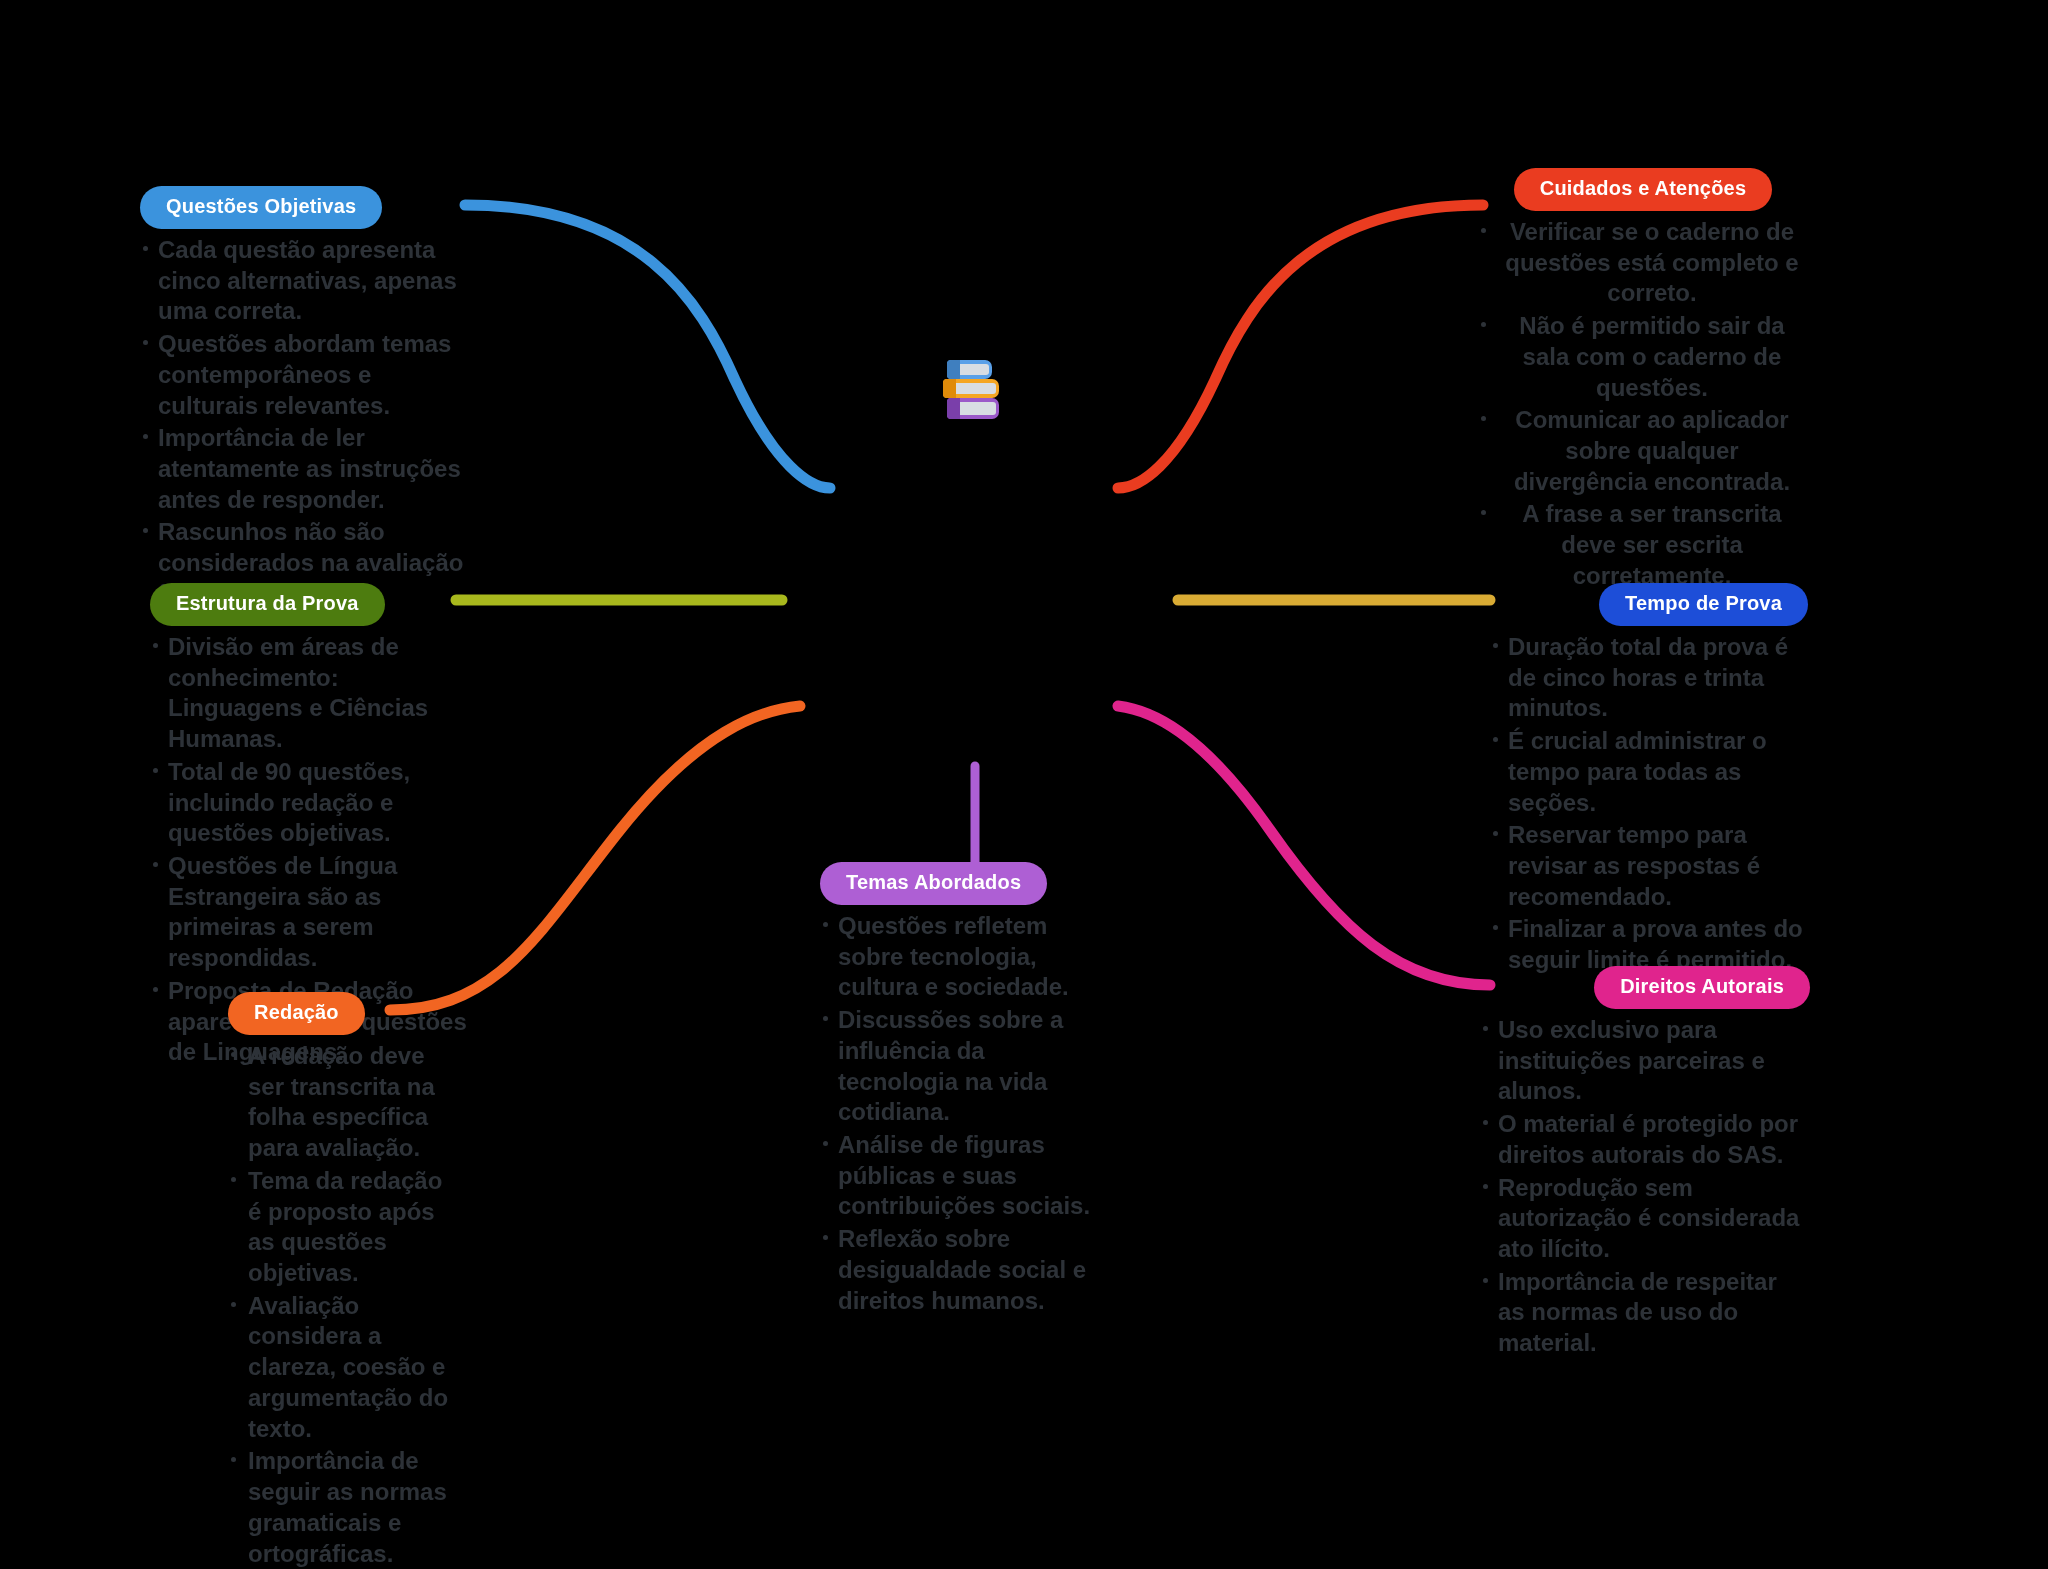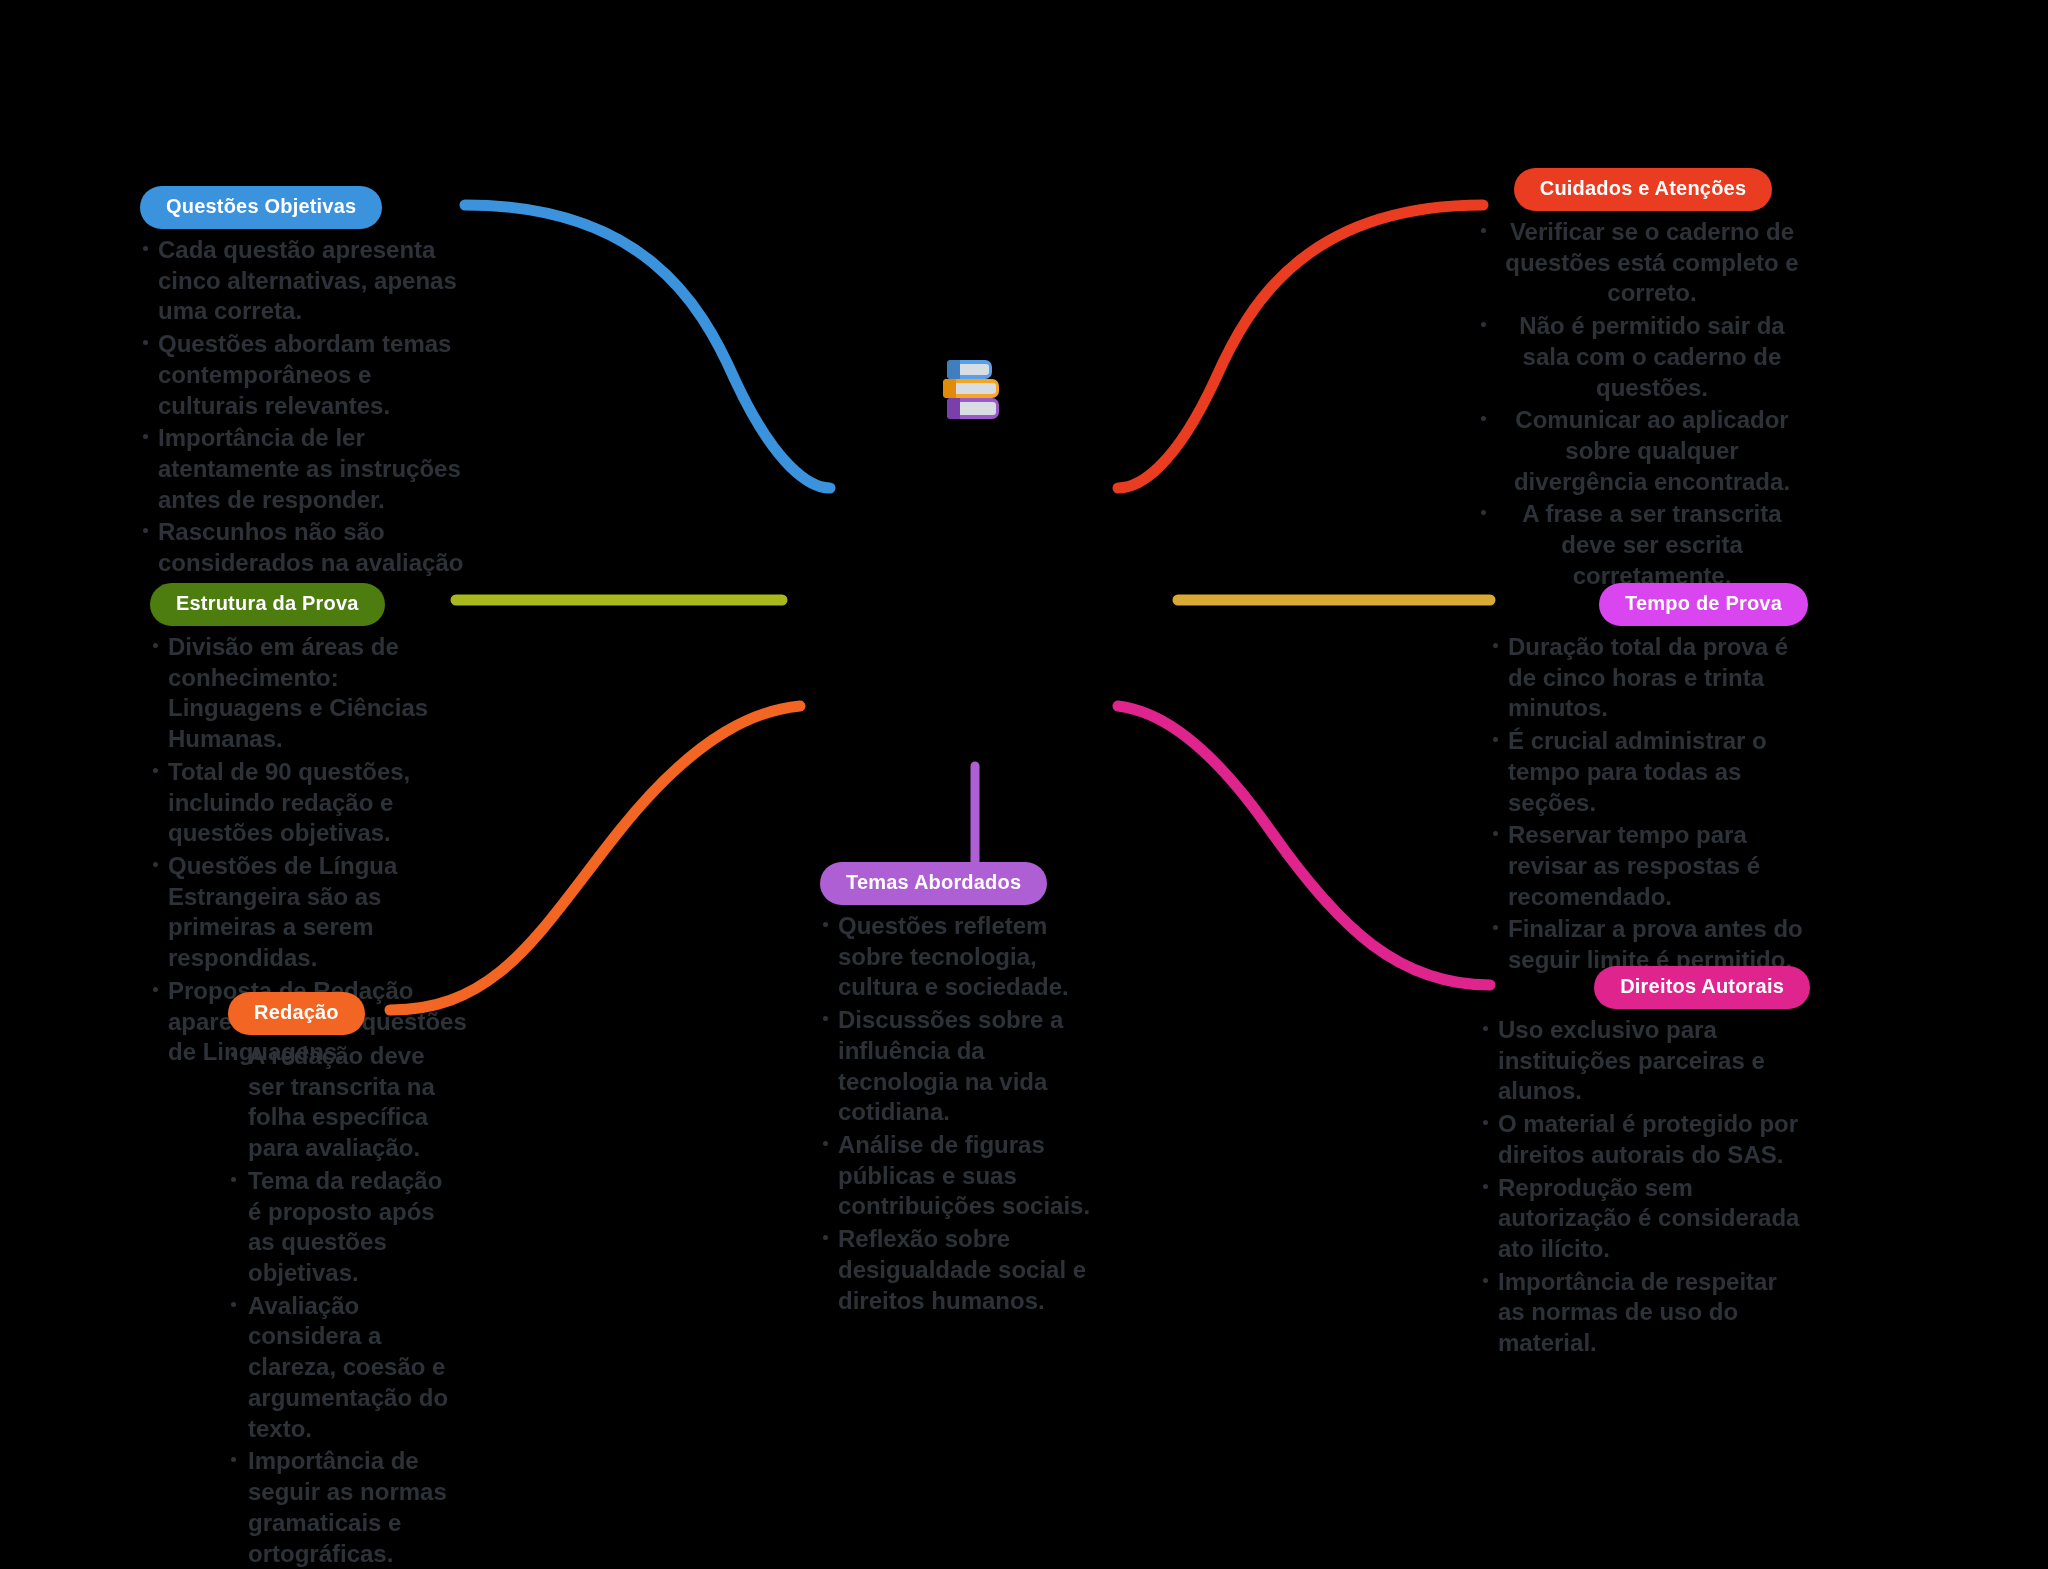--- a/index.html
+++ b/index.html
@@ -186,21 +186,21 @@
     <ul class="bullets">
       <li>Divisão em áreas de conhecimento: Linguagens e Ciências Humanas.</li>
       <li>Total de 90 questões, incluindo redação e questões objetivas.</li>
       <li>Questões de Língua Estrangeira são as primeiras a serem respondidas.</li>
       <li>Proposta de Redação aparece após as questões de Linguagens.</li>
     </ul>
   </div>
 
   <div class="node" id="node-tempo">
     <div class="pill-wrap right">
-      <span class="pill" style="background:#d946ef">Tempo de Prova</span>
+      <span class="pill" style="background:#1d4ed8">Tempo de Prova</span>
     </div>
     <ul class="bullets">
       <li>Duração total da prova é de cinco horas e trinta minutos.</li>
       <li>É crucial administrar o tempo para todas as seções.</li>
       <li>Reservar tempo para revisar as respostas é recomendado.</li>
       <li>Finalizar a prova antes do seguir limite é permitido.</li>
     </ul>
   </div>
 
   <div class="node" id="node-redacao">

